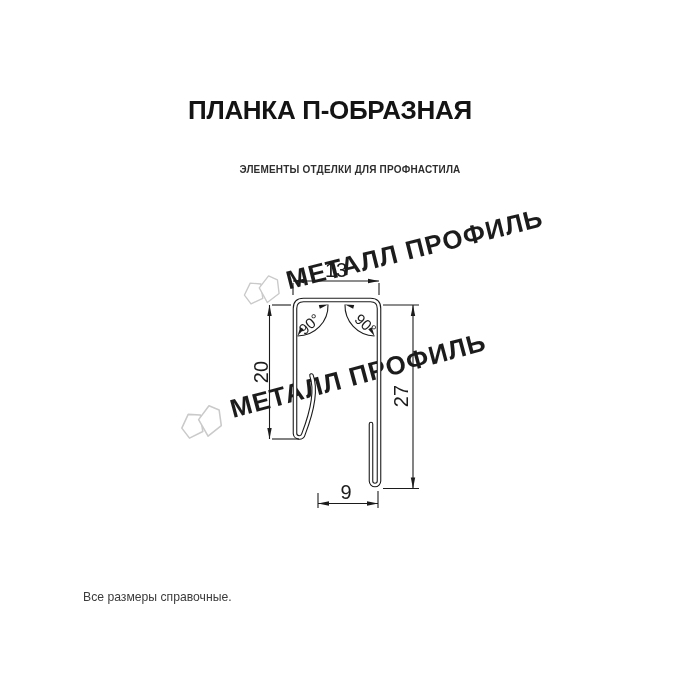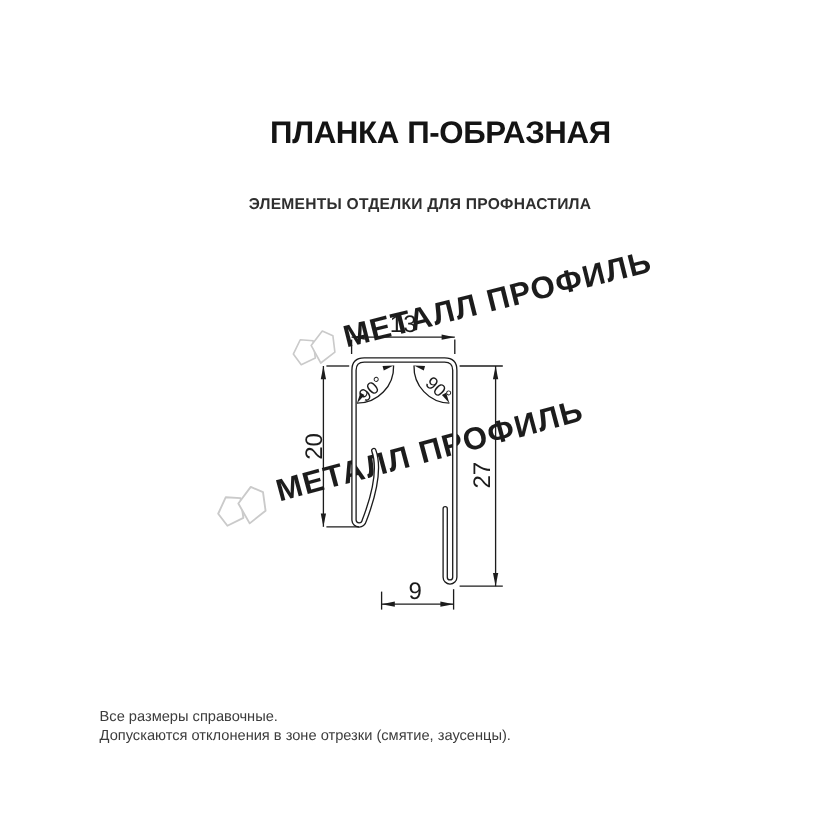--- a/index.html
+++ b/index.html
@@ -4,25 +4,24 @@
 <style>
   html,body{margin:0;padding:0;background:#ffffff;}
   .page{
     position:relative;width:700px;height:700px;background:#ffffff;
     overflow:hidden;font-family:"Liberation Sans",sans-serif;
   }
   .title{
     position:absolute;top:96px;left:0;width:660px;text-align:center;
     font-weight:bold;font-size:26px;line-height:28px;letter-spacing:-0.3px;
     color:#141414;
-    margin-left:37px;
   }
   .subtitle{
     position:absolute;top:163px;left:0;width:700px;text-align:center;
-    font-weight:bold;font-size:13px;line-height:14px;letter-spacing:0.2px;
+    font-weight:bold;font-size:10px;line-height:14px;letter-spacing:0.2px;
     color:#2e2e2e;
   }
   .drawing-svg{position:absolute;left:0;top:0;}
   .drawing-svg text{
     font-family:"Liberation Sans",sans-serif;
     fill:#1c1c1c;
   }
   .dim-text{font-size:20px;}
   .angle-text{font-size:15px;}
   .wm-text{font-size:26px;font-weight:bold;letter-spacing:1px;fill:#cacaca;}
@@ -123,16 +122,15 @@
     <g>
       <path class="arc-line" d="M 345 304.5 A 30.5 30.5 0 0 0 374.5 336"></path>
       <polygon class="arrow" points="0,0 -2,-9 2,-9" transform="translate(345,304.5) rotate(105)"></polygon>
       <polygon class="arrow" points="0,0 -2,-9 2,-9" transform="translate(374.5,336) rotate(-30)"></polygon>
       <text class="angle-text" text-anchor="middle" transform="translate(362,328) rotate(42)">90°</text>
     </g>
   </svg>
 
   <div class="footer-note">
     <div>Все размеры справочные.</div>
-    <div>Допускаются отклонения в зоне отрезки (смятие, заусенцы).</div>
   </div>
 
 </div>
 
 </body></html>

